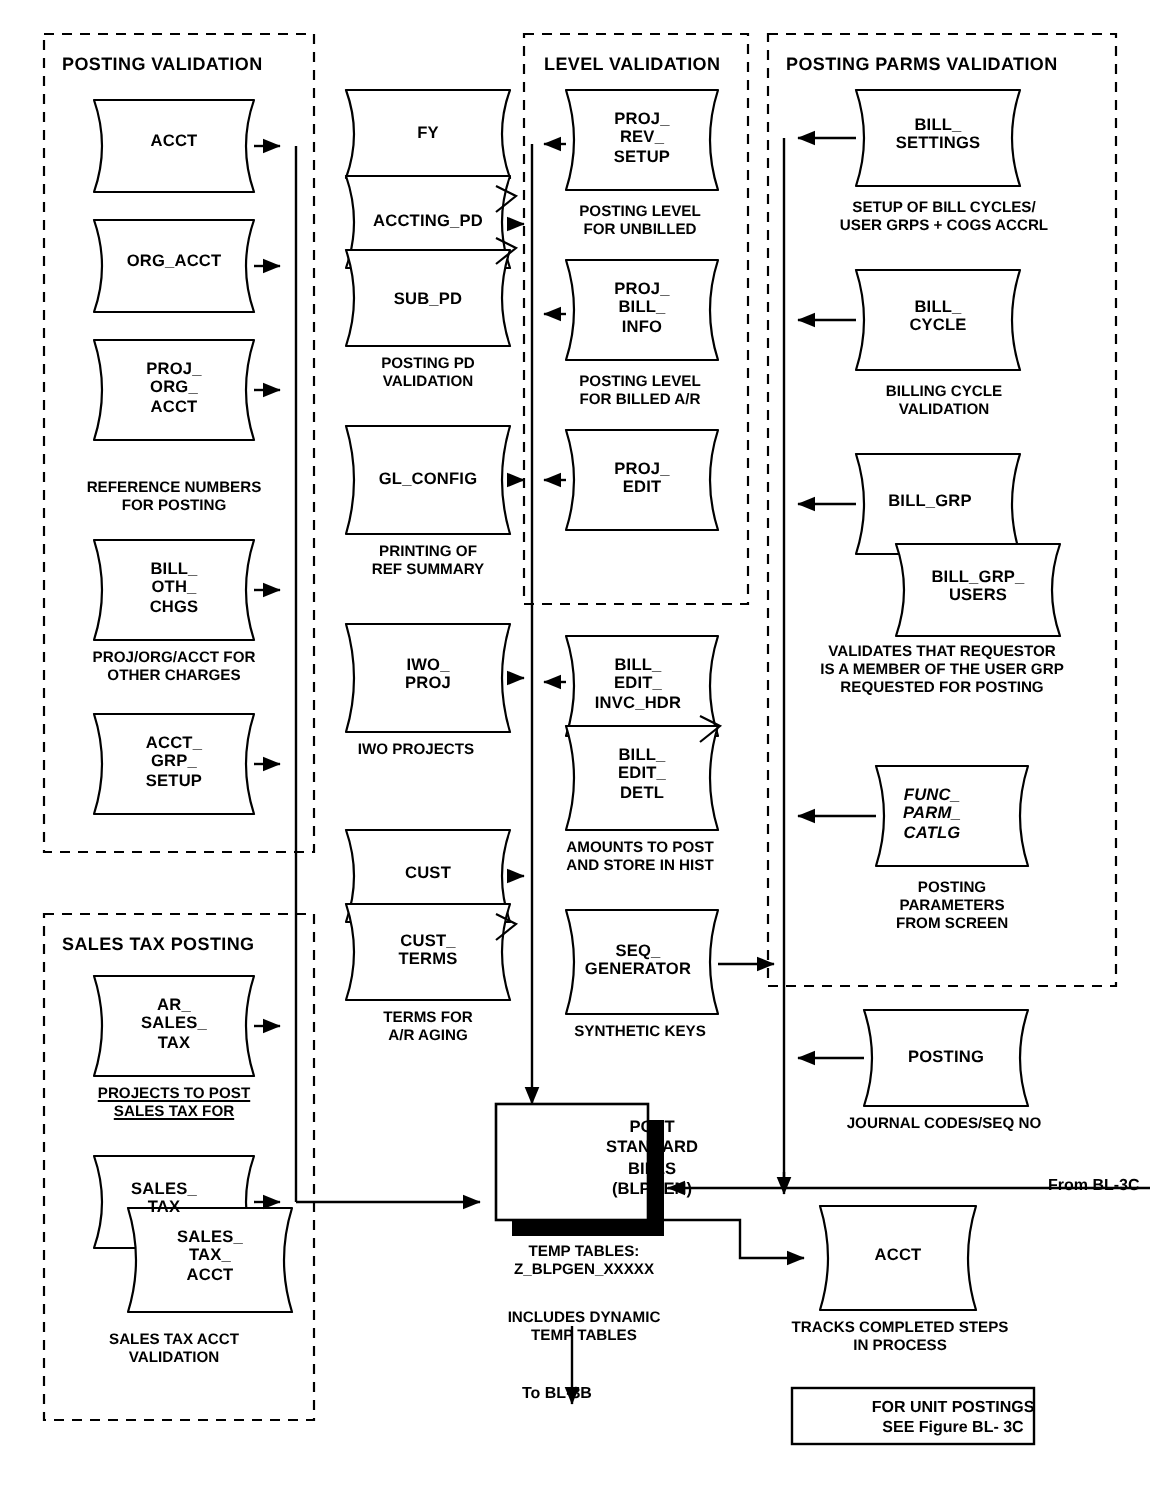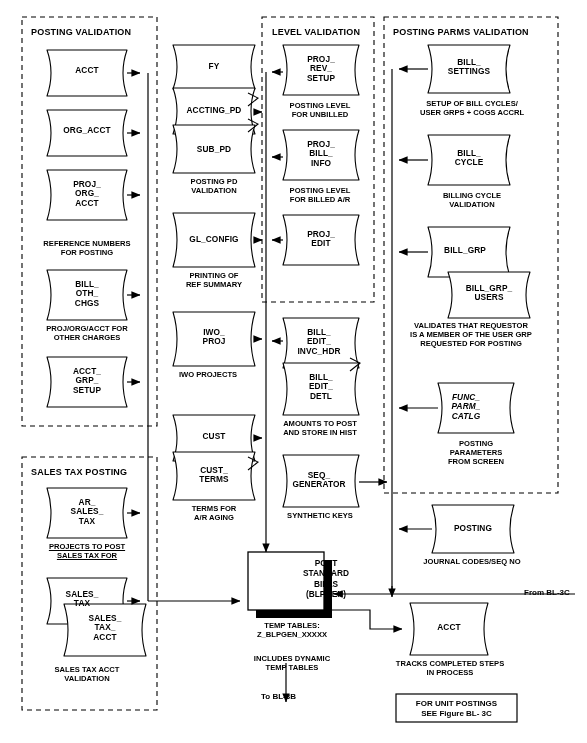--- a/index.html
+++ b/index.html
@@ -5,21 +5,21 @@
 <style>
   html,body{margin:0;padding:0;background:#fff;}
   body{font-family:"Liberation Sans", sans-serif;}
   #canvas{position:relative;width:587px;height:743px;background:#ffffff;overflow:hidden;}
   svg#art{position:absolute;left:0;top:0;width:587px;height:743px;}
   .lbl{position:absolute;color:#000;font-weight:bold;text-align:center;line-height:1.12;letter-spacing:0.1px;}
   .store-name{font-size:8.3px;}
   .caption{position:absolute;color:#000;font-weight:bold;text-align:center;line-height:1.18;font-size:7.6px;}
   .group-title{position:absolute;color:#000;font-weight:bold;font-size:9px;letter-spacing:0.2px;}
   .proc-name{position:absolute;color:#000;font-weight:bold;text-align:center;font-size:8.3px;line-height:1.25;}
-  .note{position:absolute;color:#000;font-weight:bold;font-size:8px;text-align:center;line-height:1.2;}
+  .note{position:absolute;color:#000;font-weight:bold;font-size:8px;text-align:center;line-height:1.2;padding-left:20px;}
   .sidenote{position:absolute;color:#000;font-weight:bold;font-size:8px;padding-left:27px;}
 </style>
 </head>
 <body>
 
 <div id="canvas">
 
 <svg id="art" viewBox="0 0 587 743">
   <defs>
     <marker id="ah" markerWidth="9" markerHeight="8" refX="8.6" refY="4" orient="auto" markerUnits="userSpaceOnUse">

